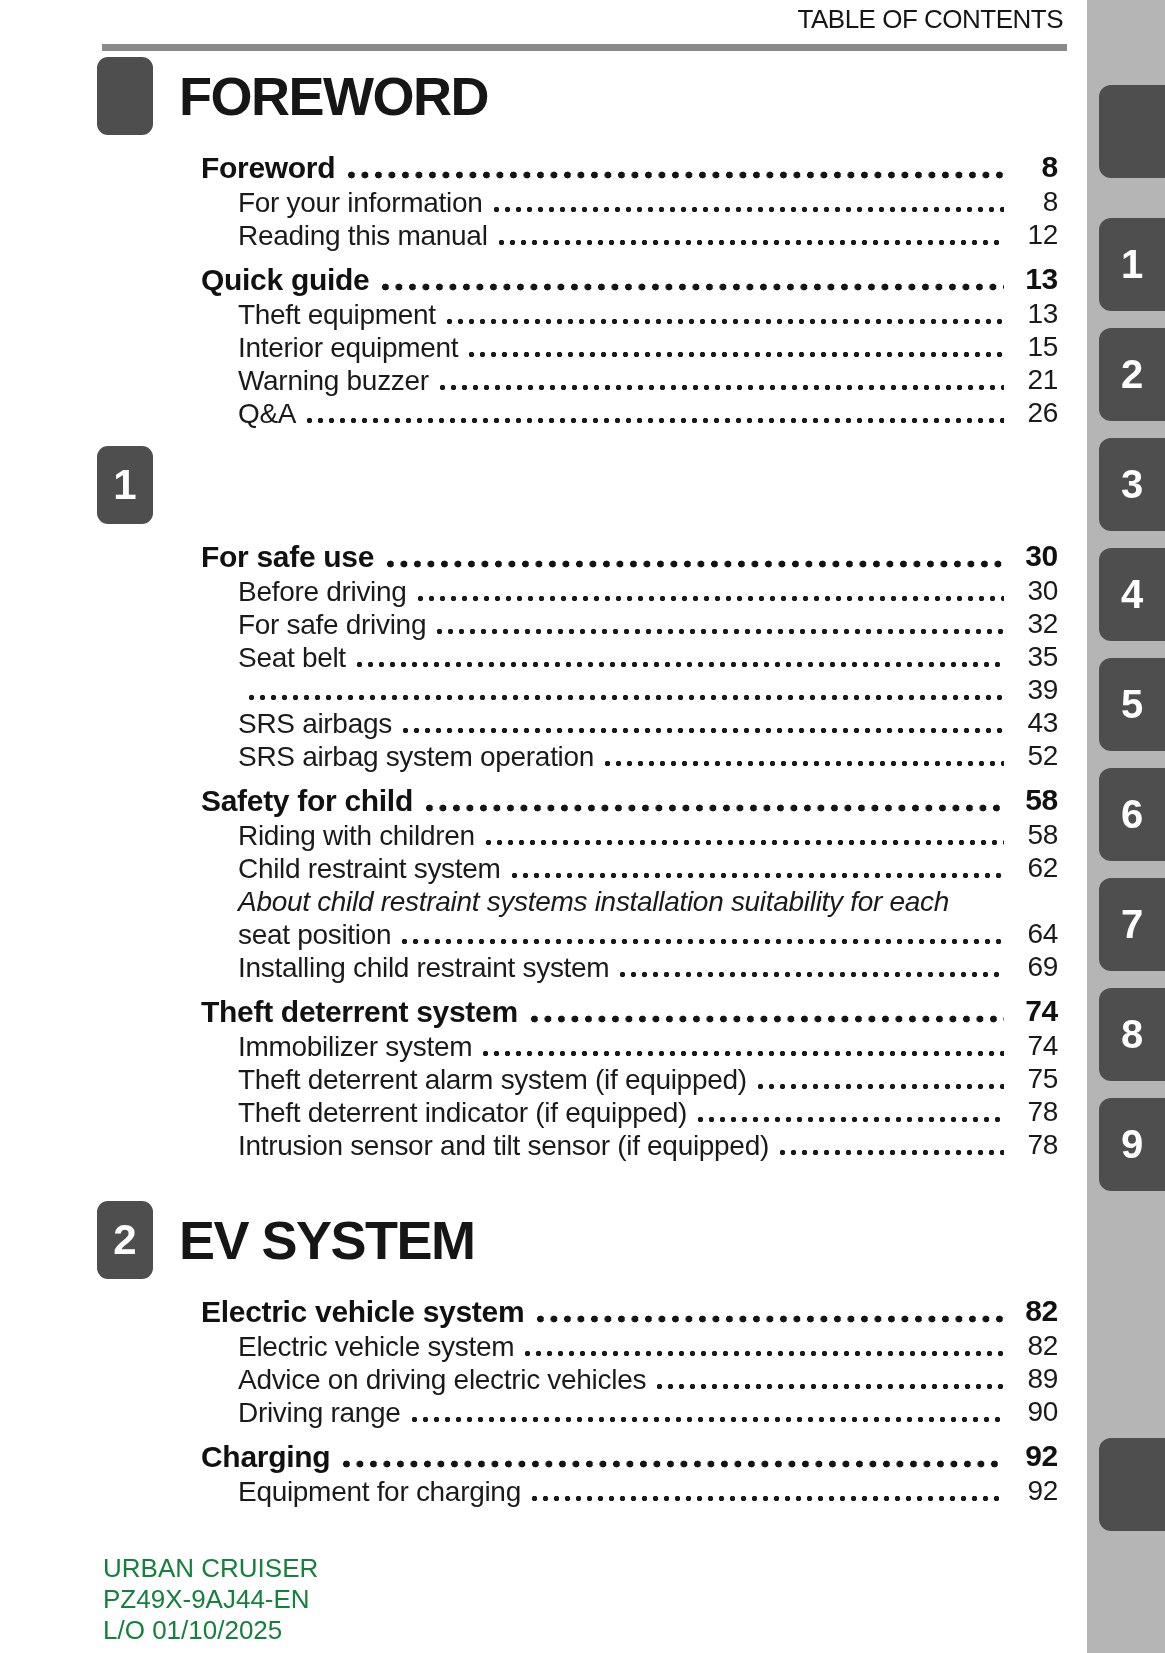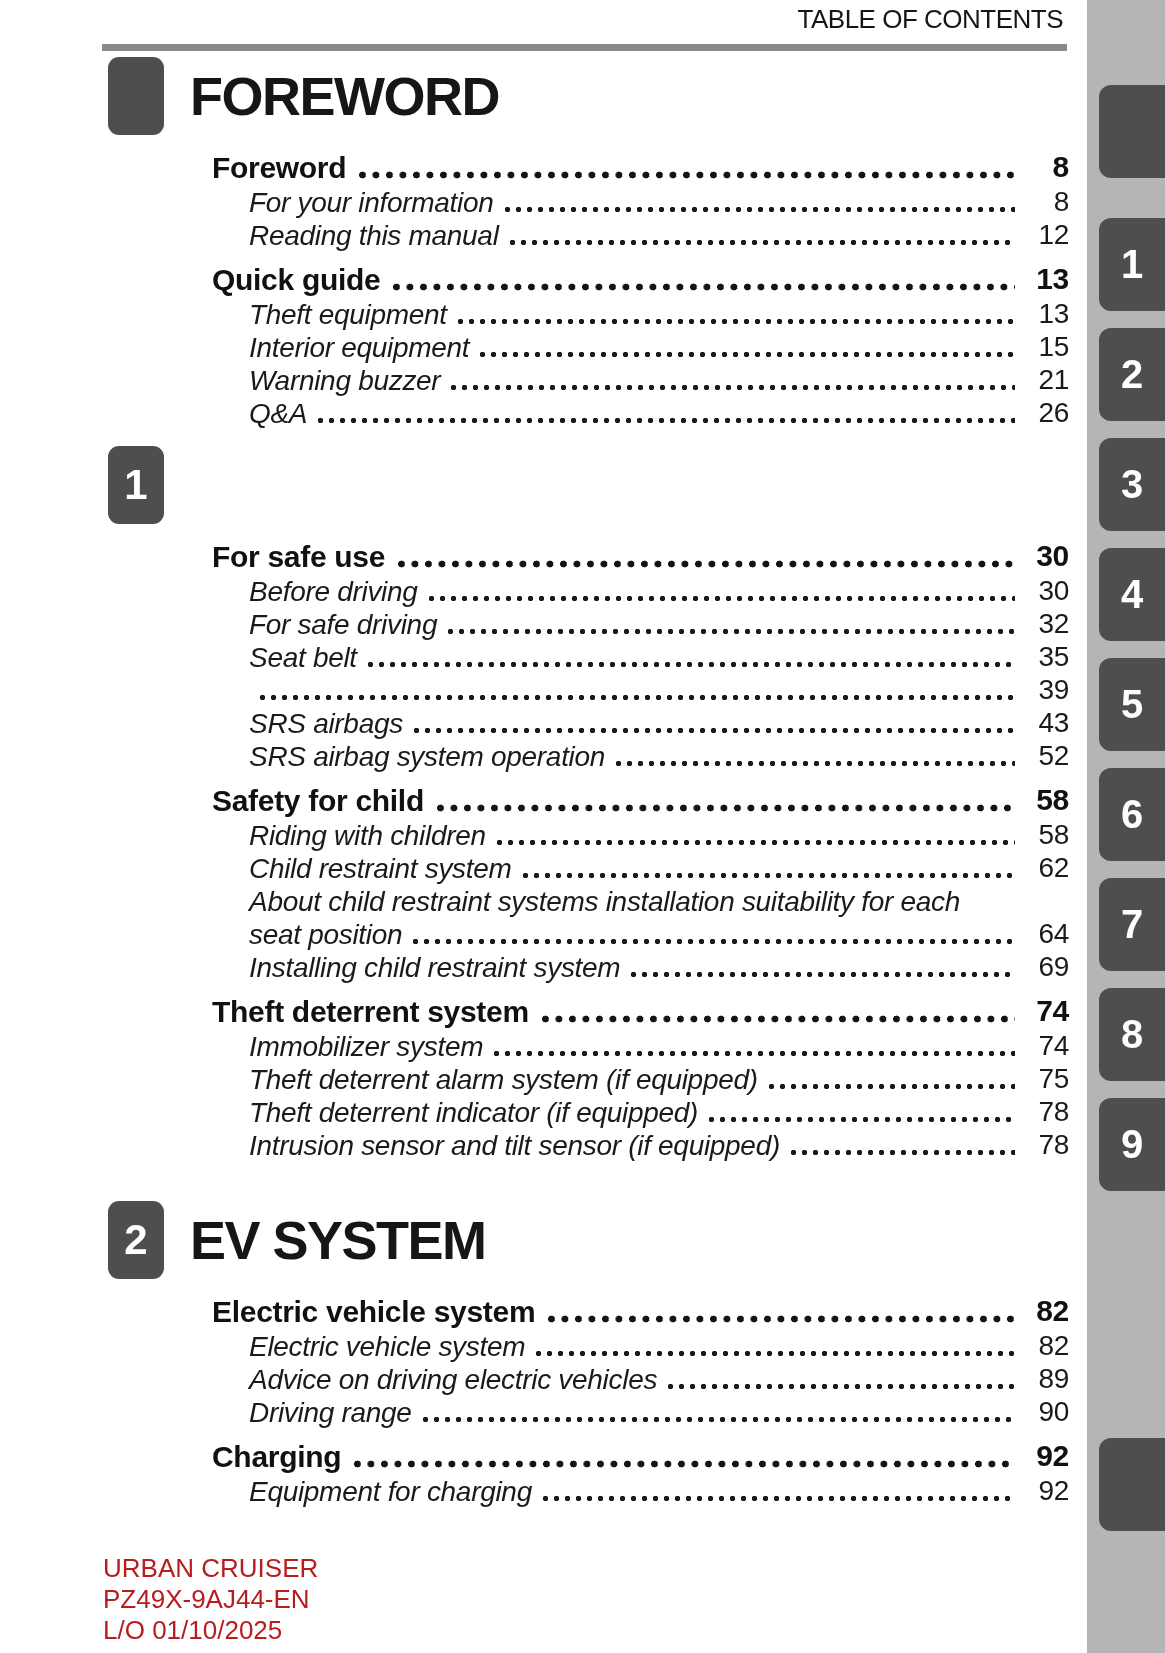--- a/index.html
+++ b/index.html
@@ -13,46 +13,46 @@
     width:1165px;height:1653px;background:#fff;position:relative;overflow:hidden;
     font-family:"Liberation Sans","DejaVu Sans",sans-serif;color:var(--text);
   }
   .side-strip{position:absolute;left:1087px;top:0;width:78px;height:1653px;background:var(--strip);}
   .side-tab{position:absolute;left:1099px;width:66px;height:93px;background:var(--dark);
     border-radius:12px 0 0 12px;display:flex;align-items:center;justify-content:center;}
   .side-tab .num{color:#fff;font-size:40px;font-weight:bold;}
   .page-header{position:absolute;top:4px;right:102px;font-size:26px;font-weight:normal;
     letter-spacing:-0.5px;color:#161616;white-space:nowrap;}
   .rule{position:absolute;left:102px;top:44px;width:965px;height:7px;background:var(--rule);}
-  .section{position:absolute;left:108px;width:961px;}
+  .section{position:absolute;left:97px;width:961px;}
   .section-foreword{top:56px}
   .section-1{top:445px}
   .section-2{top:1200px}
   .sec-head{display:flex;align-items:center;gap:26px;height:80px;margin-bottom:14px;}
   .badge{width:56px;height:78px;background:var(--dark);border-radius:11px;flex:none;
     display:flex;align-items:center;justify-content:center;}
   .badge .bnum{color:#fff;font-size:42px;font-weight:bold;}
   .sec-title{font-size:54px;font-weight:bold;letter-spacing:-1.5px;white-space:nowrap;color:#161616;}
   .entries{margin-left:104px;width:857px;}
   .row{display:flex;letter-spacing:-0.3px;}
   .row .lbl{white-space:nowrap;}
   .row.main{height:36px;margin-top:10px;font-weight:bold;font-size:30px;color:#111;}
   .row.main .lbl{line-height:36px;}
   .row.sub{height:33px;font-size:28px;padding-left:37px;}
-  .row.sub .lbl{line-height:33px;font-style:italic;}
+  .row.sub .lbl{line-height:33px;}
   .row.cont{height:33px;font-size:28px;padding-left:37px;line-height:33px;display:block;white-space:nowrap;font-style:italic;}
   .dots{flex:1;align-self:flex-end;background-repeat:repeat-x;background-position:left bottom;}
   .main .dots{height:10px;margin:0 10px 6px 12px;
     background-image:radial-gradient(circle at 4.5px 5px,#141414 3.2px,transparent 3.7px);
     background-size:13.5px 10px;}
   .sub .dots{height:9px;margin:0 10px 5px 10px;
     background-image:radial-gradient(circle at 3.5px 4.5px,#1a1a1a 2.5px,transparent 3px);
     background-size:11px 9px;}
   .pg{flex:none;width:44px;text-align:right;}
-  .footer{position:absolute;left:103px;top:1553px;font-size:26px;line-height:31px;color:#b91c1c;}
+  .footer{position:absolute;left:103px;top:1553px;font-size:26px;line-height:31px;color:#15803d;}
 </style>
 </head>
 <body>
 
 <div class="side-strip"></div>
 <div id="tabs">
     <div class="side-tab" style="top: 85px;"></div>
     <div class="side-tab" style="top: 218px;">
       <span class="num">1</span>
     </div>

